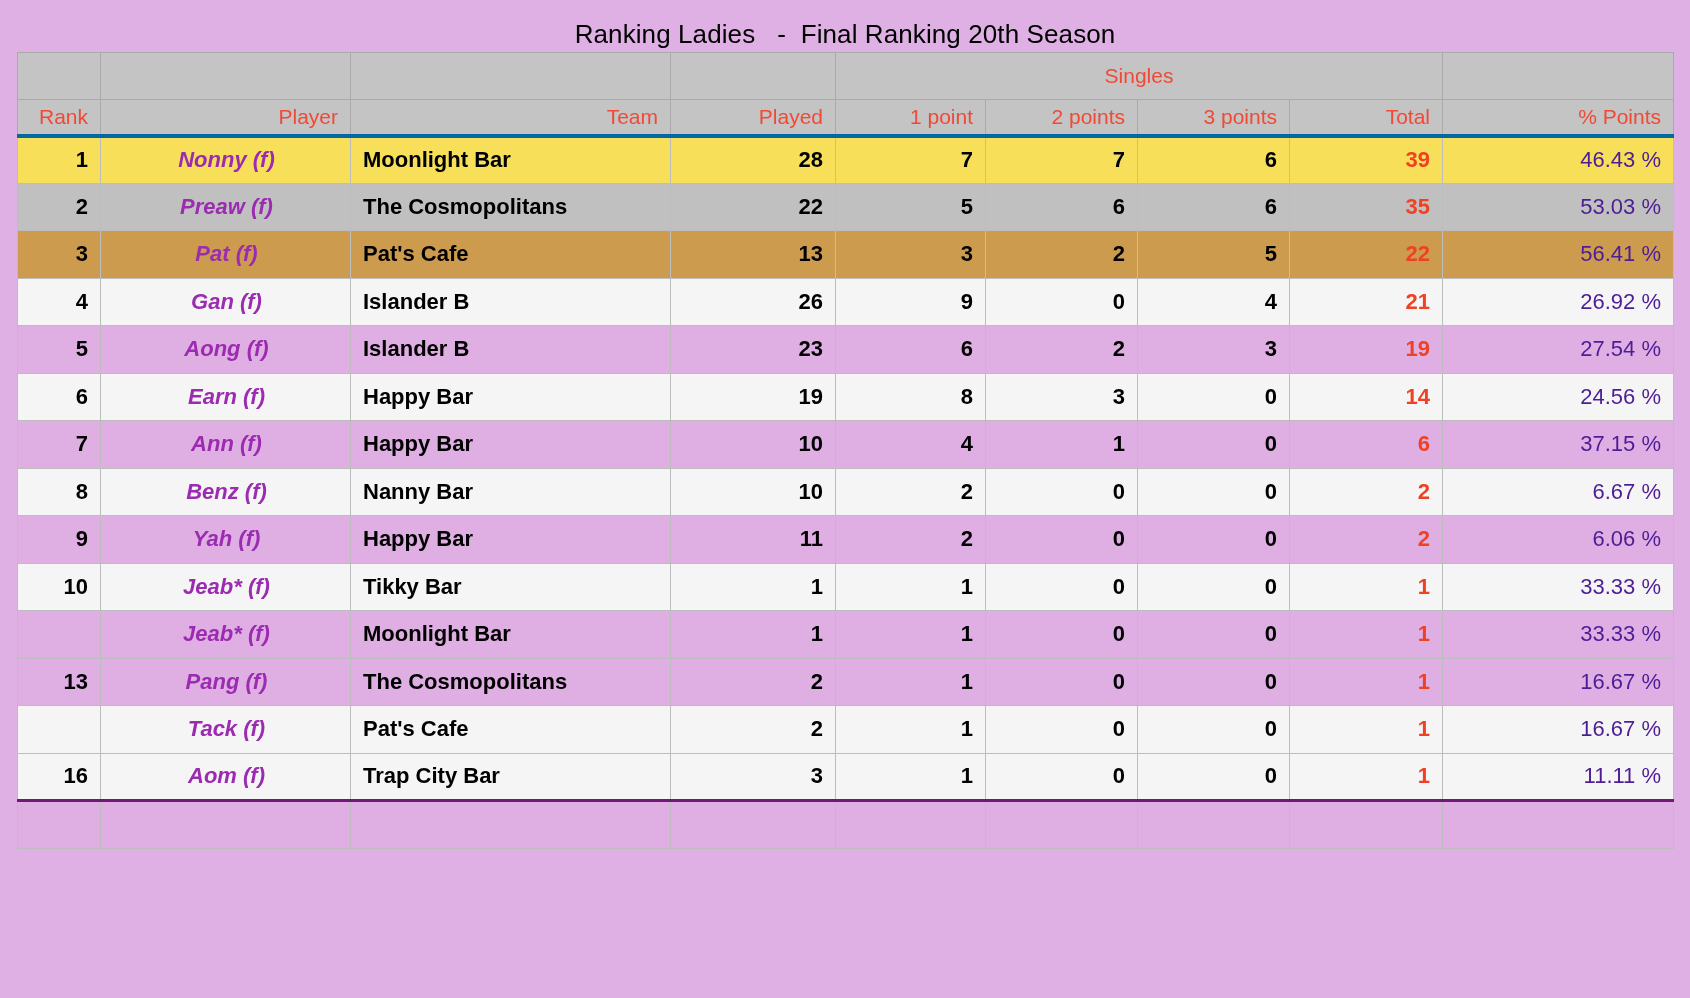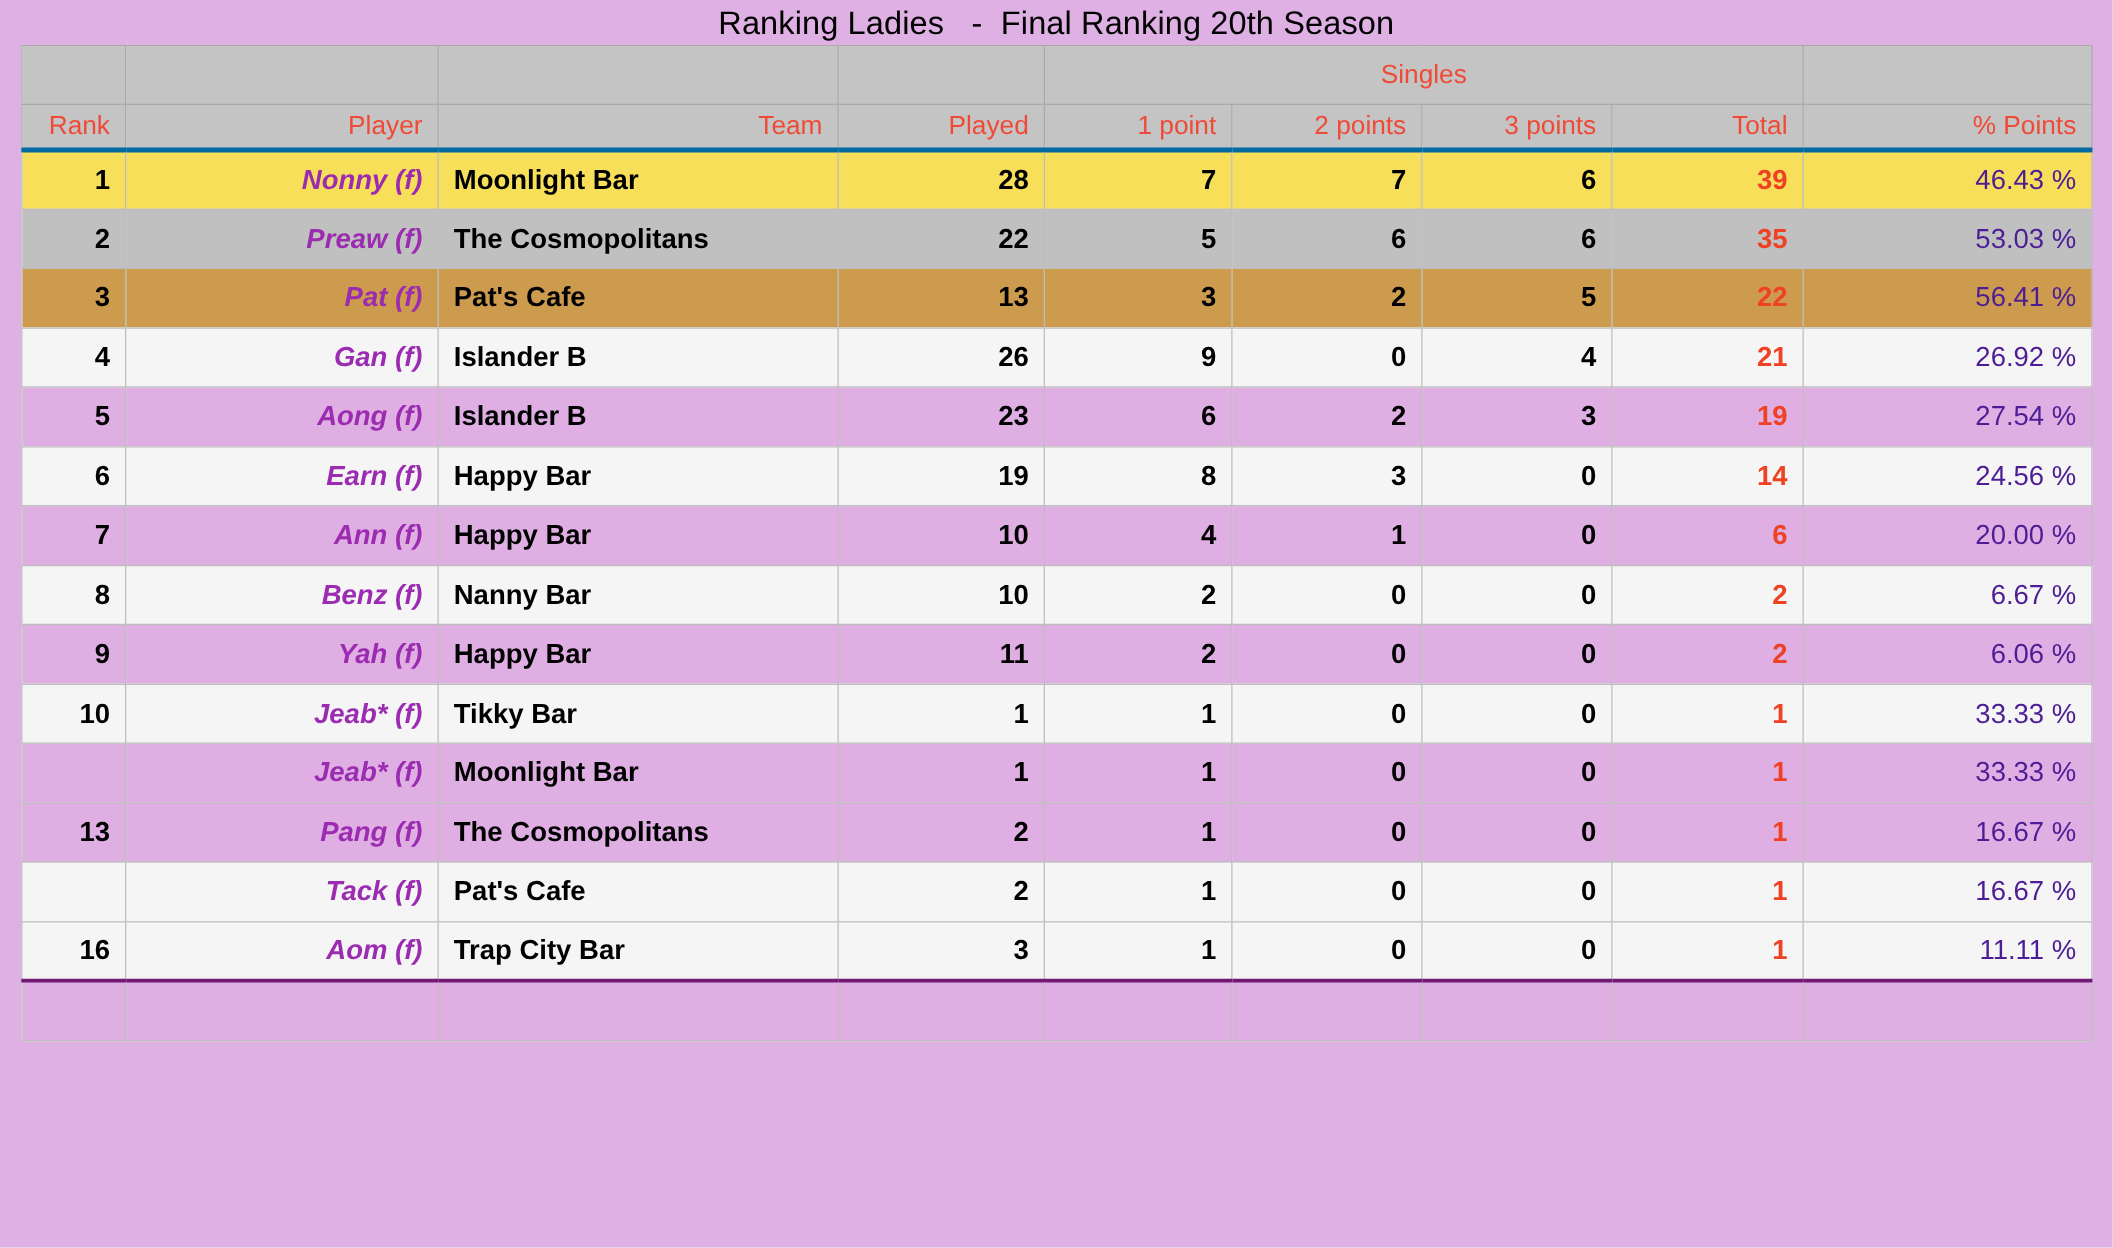--- a/index.html
+++ b/index.html
@@ -15,20 +15,21 @@
     font-family: "Liberation Sans", sans-serif;
     color: #000;
   }
 
   
   #title-bar {
     height: 36px;
     display: flex;
     align-items: center;
     justify-content: center;
+    margin-top: 16px;
   }
   #page-title {
     font-size: 26px;
     font-weight: 400;
     color: #000;
     letter-spacing: 0.1px;
     white-space: pre;
   }
 
   
@@ -75,21 +76,21 @@
   tbody tr { height: 47.5px; }
   tbody td {
     border: 1px solid #bdbdbd;
     padding: 0 12px;
     height: 47.5px;
     font-size: 22px;
     vertical-align: middle;
   }
 
   td.rank   { text-align: right; font-weight: bold; color: #000; }
-  td.player { text-align: right; font-weight: bold; font-style: italic; color: #9b2bb0; padding-left: 14px; }
+  td.player { text-align: center; font-weight: bold; font-style: italic; color: #9b2bb0; padding-left: 14px; }
   td.team   { text-align: left; font-weight: bold; color: #000; }
   td.num    { text-align: right; font-weight: bold; color: #000; }
   td.total  { text-align: right; font-weight: bold; color: #ef4123; }
   td.pct    { text-align: right; font-weight: normal; color: #4c1d95; }
 
   
   tr.rank-gold   td { background: #f7df5a; }
   tr.rank-silver td { background: #c0c0c0; }
   tr.rank-bronze td { background: #cd9b4e; }
   tr.alt-light   td { background: #f5f5f5; }
@@ -214,21 +215,21 @@
         </tr>
         <tr class="alt-pink">
           <td class="rank">7</td>
           <td class="player">Ann (f)</td>
           <td class="team">Happy Bar</td>
           <td class="num">10</td>
           <td class="num">4</td>
           <td class="num">1</td>
           <td class="num">0</td>
           <td class="total">6</td>
-          <td class="pct">20.00 %</td>
+          <td class="pct">37.15 %</td>
         </tr>
         <tr class="alt-light">
           <td class="rank">8</td>
           <td class="player">Benz (f)</td>
           <td class="team">Nanny Bar</td>
           <td class="num">10</td>
           <td class="num">2</td>
           <td class="num">0</td>
           <td class="num">0</td>
           <td class="total">2</td>

